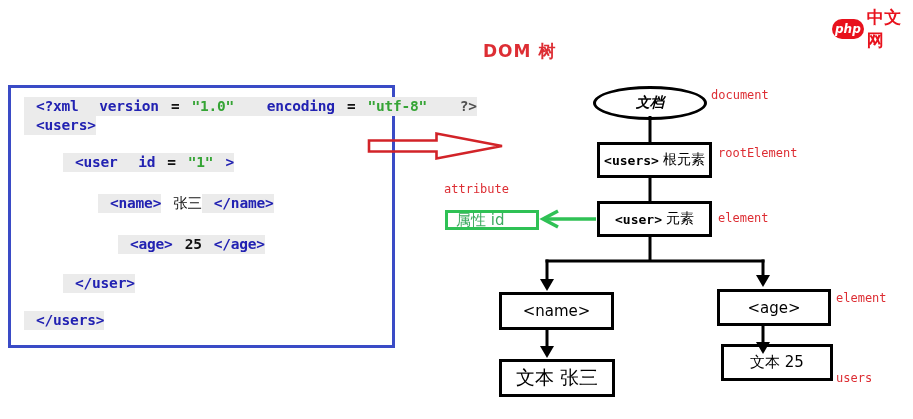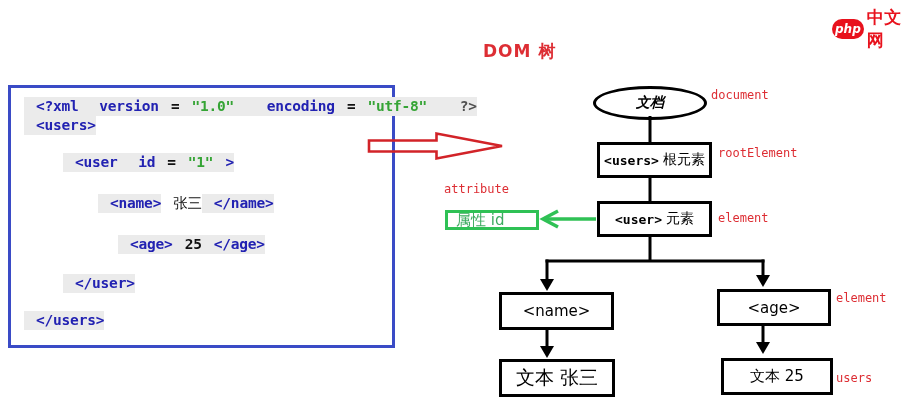--- a/index.html
+++ b/index.html
@@ -44,21 +44,21 @@
   .node .mono{font-family:"DejaVu Sans Mono","Liberation Mono",monospace;}
   #node-document{left:593px;top:86px;width:114px;height:34px;border-radius:50%;
     font-style:italic;font-weight:bold;font-size:14px;}
   #node-users{left:597px;top:142px;width:115px;height:36px;font-weight:bold;}
   #node-user{left:597px;top:201px;width:115px;height:36px;font-weight:bold;}
   #node-users .mono,#node-user .mono{font-size:13px;font-weight:bold;}
   #node-users .cjk,#node-user .cjk{font-size:14px;font-weight:normal;margin-left:4px;}
   #node-name{left:499px;top:292px;width:115px;height:38px;font-size:15px;}
   #node-age{left:717px;top:289px;width:114px;height:37px;font-size:15px;}
   #node-text-name{left:499px;top:359px;width:116px;height:38px;font-size:19px;}
-  #node-text-age{left:721px;top:358px;width:112px;height:37px;font-size:15px;text-align:center;}
+  #node-text-age{left:721px;top:344px;width:112px;height:37px;font-size:15px;text-align:center;}
   #attr-box{left:445px;top:194px;width:94px;height:20px;border:3px solid var(--green);
     color:var(--green-text);font-size:15px;justify-content:flex-start;padding-left:8px;margin-top:16px;}
   
   .red-label{position:absolute;color:var(--accent-red);
     font-family:"DejaVu Sans Mono","Liberation Mono",monospace;font-size:12px;}
   #label-document{left:711px;top:88px;}
   #label-root{left:718px;top:146px;}
   #label-element-user{left:718px;top:211px;}
   #label-attribute{left:444px;top:182px;}
   #label-element-age{left:836px;top:291px;}

